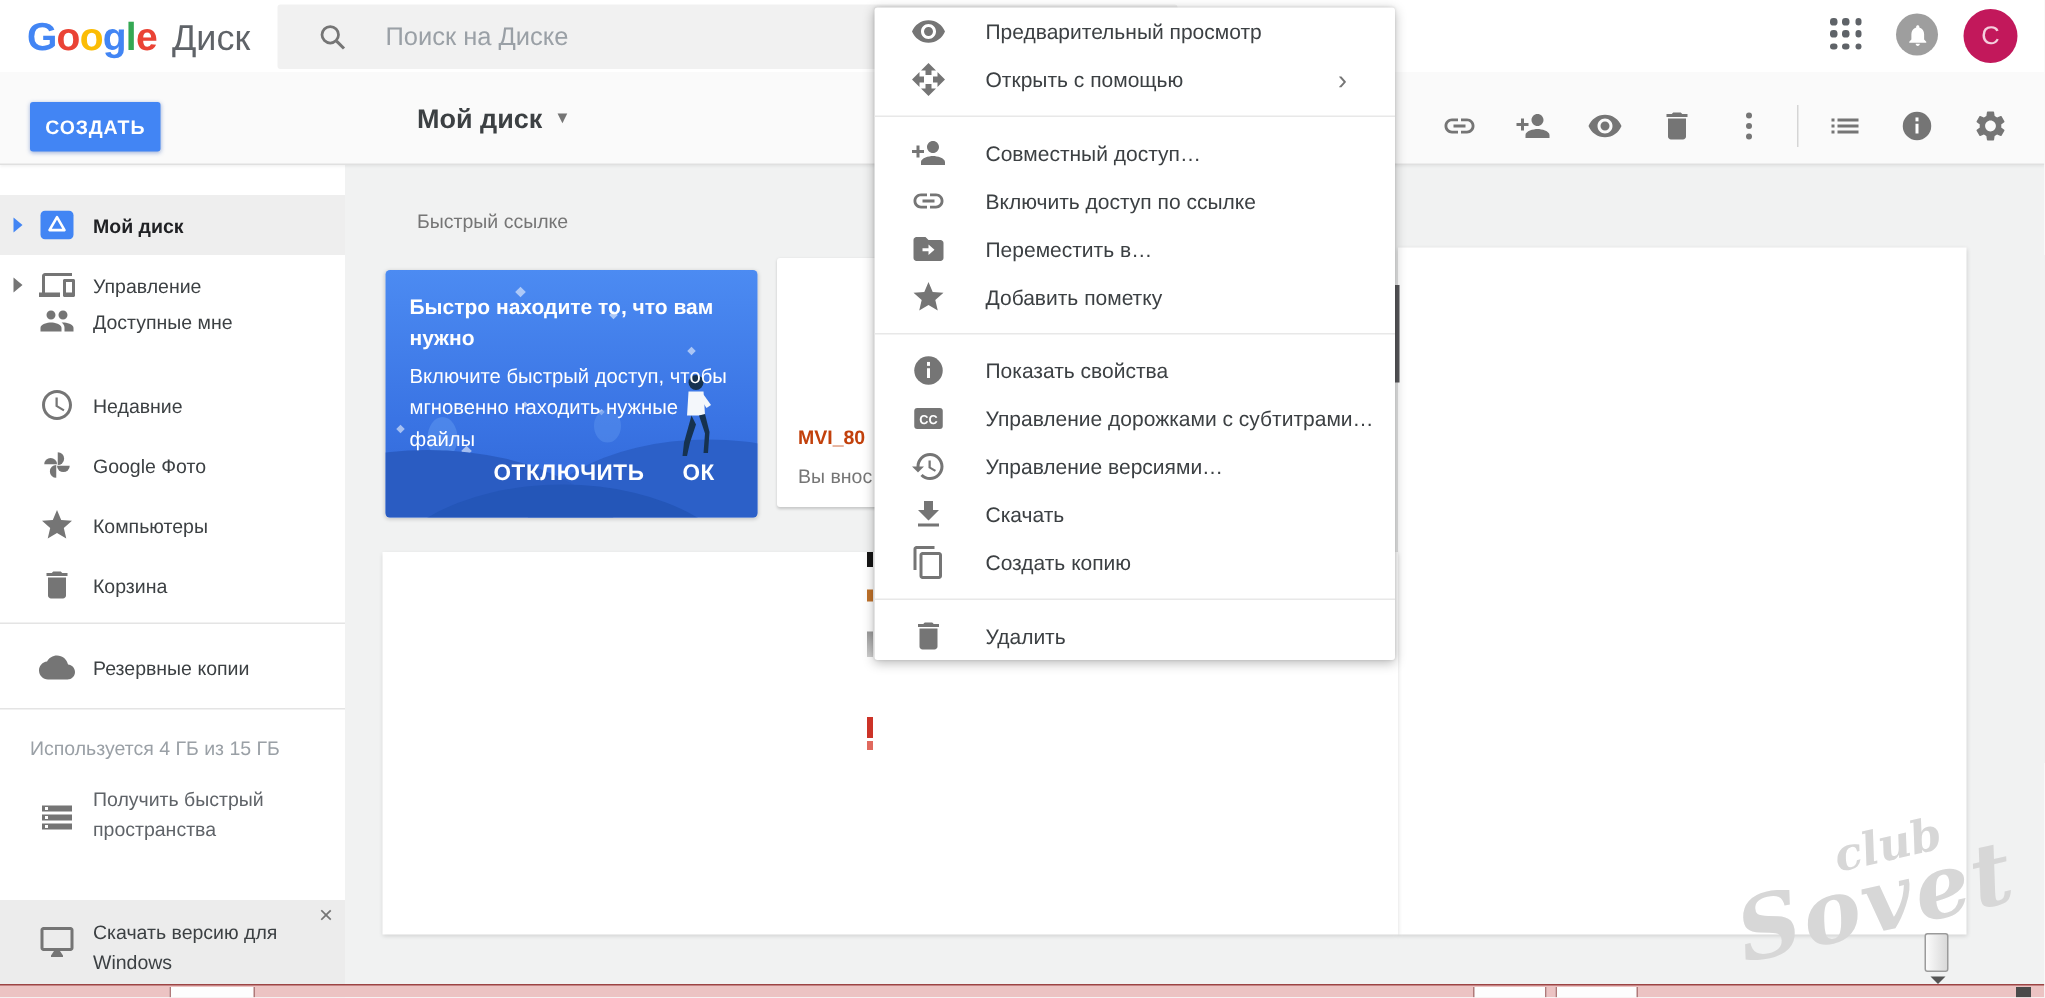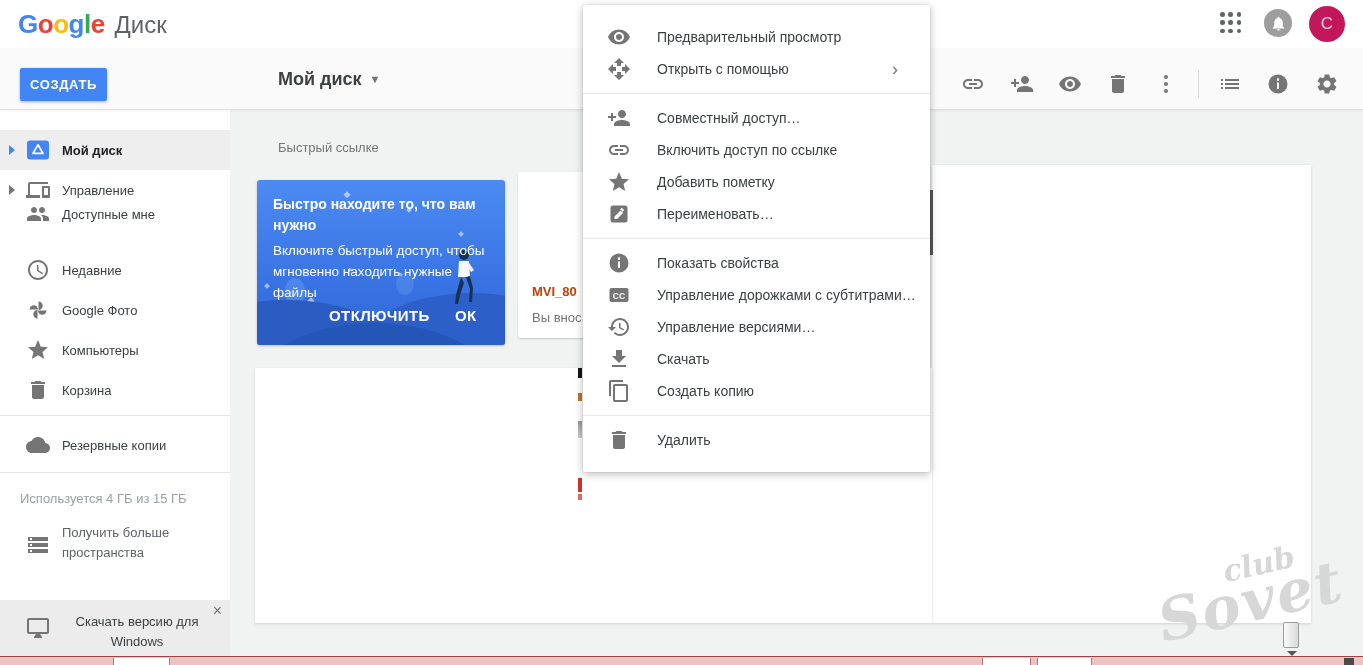--- a/index.html
+++ b/index.html
@@ -40,39 +40,39 @@
   .exp.blue { border-color:transparent transparent transparent #4285f4; }
   .sic { position:absolute; left:26px; width:24px; height:24px; color:#757575; }
   .sic svg { width:24px; height:24px; fill:currentColor; }
   .slabel { position:absolute; left:62px; font-size:13px; color:#3c4043; }
   .srow.active .slabel { font-weight:bold; color:#202124; }
   .sdiv { position:absolute; left:0; width:230px; height:1px; background:#e4e4e4; }
   .storage-txt { position:absolute; left:20px; font-size:13px; color:#9aa0a6; }
   .upgrade { position:absolute; left:0; width:230px; cursor:pointer; }
   .upgrade .txt { position:absolute; left:62px; top:0; width:140px; font-size:13px; color:#5f6368; line-height:20px; }
   .dl-panel { position:absolute; left:0; top:490px; width:230px; height:70px; background:#ececec; }
-  .dl-panel .txt { position:absolute; left:62px; top:12px; width:150px; font-size:13px; color:#3c4043; line-height:20px;text-align:center; }
+  .dl-panel .txt { position:absolute; left:62px; top:12px; width:150px; font-size:13px; color:#3c4043; line-height:20px; }
   .dl-close { position:absolute; right:8px; top:2px; color:#757575; font-size:16px; cursor:pointer; }
 
   
   .main-bg { left:230px; top:110px; width:1133px; height:555px; background:#f1f2f2; z-index:1; }
   .wpanel { background:#fff; box-shadow:0 1px 3px rgba(0,0,0,.14); z-index:2; }
   .qa-title { left:278px; top:140px; font-size:13px; color:#757575; z-index:3; }
   .promo { left:257px; top:180px; width:248px; height:165px; border-radius:3px; overflow:hidden; background:linear-gradient(180deg,#4c8bf2 0%,#3a74e4 60%,#2f66d6 100%); box-shadow:0 1px 3px rgba(0,0,0,.2); z-index:4; }
   .promo svg.illu { position:absolute; left:0; top:0; }
   .promo .ptitle { position:absolute; left:16px; top:14px; width:212px; color:#fff; font-size:14px; font-weight:bold; line-height:21px; }
   .promo .pbody { position:absolute; left:16px; top:60px; width:218px; color:#fff; font-size:13.5px; line-height:21px; }
   .promo .pbtn { position:absolute; top:127px; color:#fff; font-size:15px; font-weight:bold; letter-spacing:.4px; cursor:pointer; }
   .file-card { left:518px; top:172px; width:150px; height:166px; background:#fff; border-radius:2px; box-shadow:0 1px 2px rgba(0,0,0,.18); z-index:4; overflow:hidden; }
   .fc-name { position:absolute; left:14px; top:112px; font-size:13px; font-weight:bold; color:#c2410c; white-space:nowrap; }
   .fc-sub { position:absolute; left:14px; top:138px; font-size:13px; color:#757575; white-space:nowrap; }
   .sliver { z-index:5; }
 
   
-  .menu { left:583px; top:5px; width:347px; background:#fff; border-radius:2px; box-shadow:0 2px 8px rgba(0,0,0,.28), 0 0 2px rgba(0,0,0,.12); padding:16px 0; z-index:50; }
+  .menu { left:583px; top:5px; width:347px; background:#fff; border-radius:2px; box-shadow:0 2px 8px rgba(0,0,0,.28), 0 0 2px rgba(0,0,0,.12); padding:0 0; z-index:50; }
   .mi { height:32px; display:flex; align-items:center; padding-left:24px; cursor:pointer; }
   .mic { width:24px; height:24px; color:#757575; flex:none; }
   .mic svg { width:24px; height:24px; fill:currentColor; }
   .mil { margin-left:26px; font-size:14px; color:#3c4043; white-space:nowrap; }
   .msub { margin-left:auto; margin-right:32px; color:#757575; font-size:18px; line-height:14px; }
   .msep { height:0; border-top:1px solid #e8e8e8; margin:8px 0; }
 
   
   .watermark { left:1150px; top:545px; width:240px; height:120px; transform:rotate(-13deg); color:#d7d7d7; font-family:"DejaVu Serif",serif; font-style:italic; font-weight:bold; z-index:20; }
   .wm1 { position:absolute; left:82px; top:0; font-size:30px; }
@@ -180,20 +180,26 @@
       </symbol>
   </defs>
 </svg>
 
 <div class="stage">
 
   <div class="abs header">
     <div class="abs logo">
       <span class="logo-g"><span style="color:#4285F4">G</span><span style="color:#EA4335">o</span><span style="color:#FBBC05">o</span><span style="color:#4285F4">g</span><span style="color:#34A853">l</span><span style="color:#EA4335">e</span></span>
       <span class="logo-prod">Диск</span>
+    </div>
+    <div class="abs searchbar">
+      <svg class="sicon">
+          <use href="#i-search"></use>
+        </svg>
+      <input type="text" placeholder="Поиск на Диске" style="">
     </div>
     <div class="abs apps-grid">
         <span></span>
         <span></span>
         <span></span>
         <span></span>
         <span></span>
         <span></span>
         <span></span>
         <span></span>
@@ -341,21 +347,21 @@
             <use href="#i-cloud"></use>
           </svg></span>
       <span class="slabel">Резервные копии</span>
     </div>
     <div class="sdiv" style="top:362px"></div>
     <div class="storage-txt" style="top:381px">Используется 4 ГБ из 15 ГБ</div>
     <div class="upgrade" style="top:413px; height:48px">
       <span class="sic" style="top:10px"><svg>
             <use href="#i-storage"></use>
           </svg></span>
-      <span class="txt">Получить больше пространства</span>
+      <span class="txt">Получить быстрый пространства</span>
     </div>
     <div class="dl-panel">
       <span class="sic" style="top:16px"><svg>
             <use href="#i-monitor"></use>
           </svg></span>
       <span class="txt">Скачать версию для Windows</span>
       <span class="dl-close">×</span>
     </div>
   </div>
 
@@ -381,29 +387,29 @@
       <span class="mil">Совместный доступ…</span>
     </div>
     <div class="mi">
       <span class="mic"><svg>
             <use href="#i-link"></use>
           </svg></span>
       <span class="mil">Включить доступ по ссылке</span>
     </div>
     <div class="mi">
       <span class="mic"><svg>
+            <use href="#i-moveto"></use>
+          </svg></span>
+      <span class="mil">Переместить в…</span>
+    </div>
+    <div class="mi">
+      <span class="mic"><svg>
             <use href="#i-star"></use>
           </svg></span>
       <span class="mil">Добавить пометку</span>
-    </div>
-    <div class="mi">
-      <span class="mic"><svg>
-            <use href="#i-rename"></use>
-          </svg></span>
-      <span class="mil">Переименовать…</span>
     </div>
     <div class="msep"></div>
     <div class="mi">
       <span class="mic"><svg>
             <use href="#i-info"></use>
           </svg></span>
       <span class="mil">Показать свойства</span>
     </div>
     <div class="mi">
       <span class="mic"><svg>

